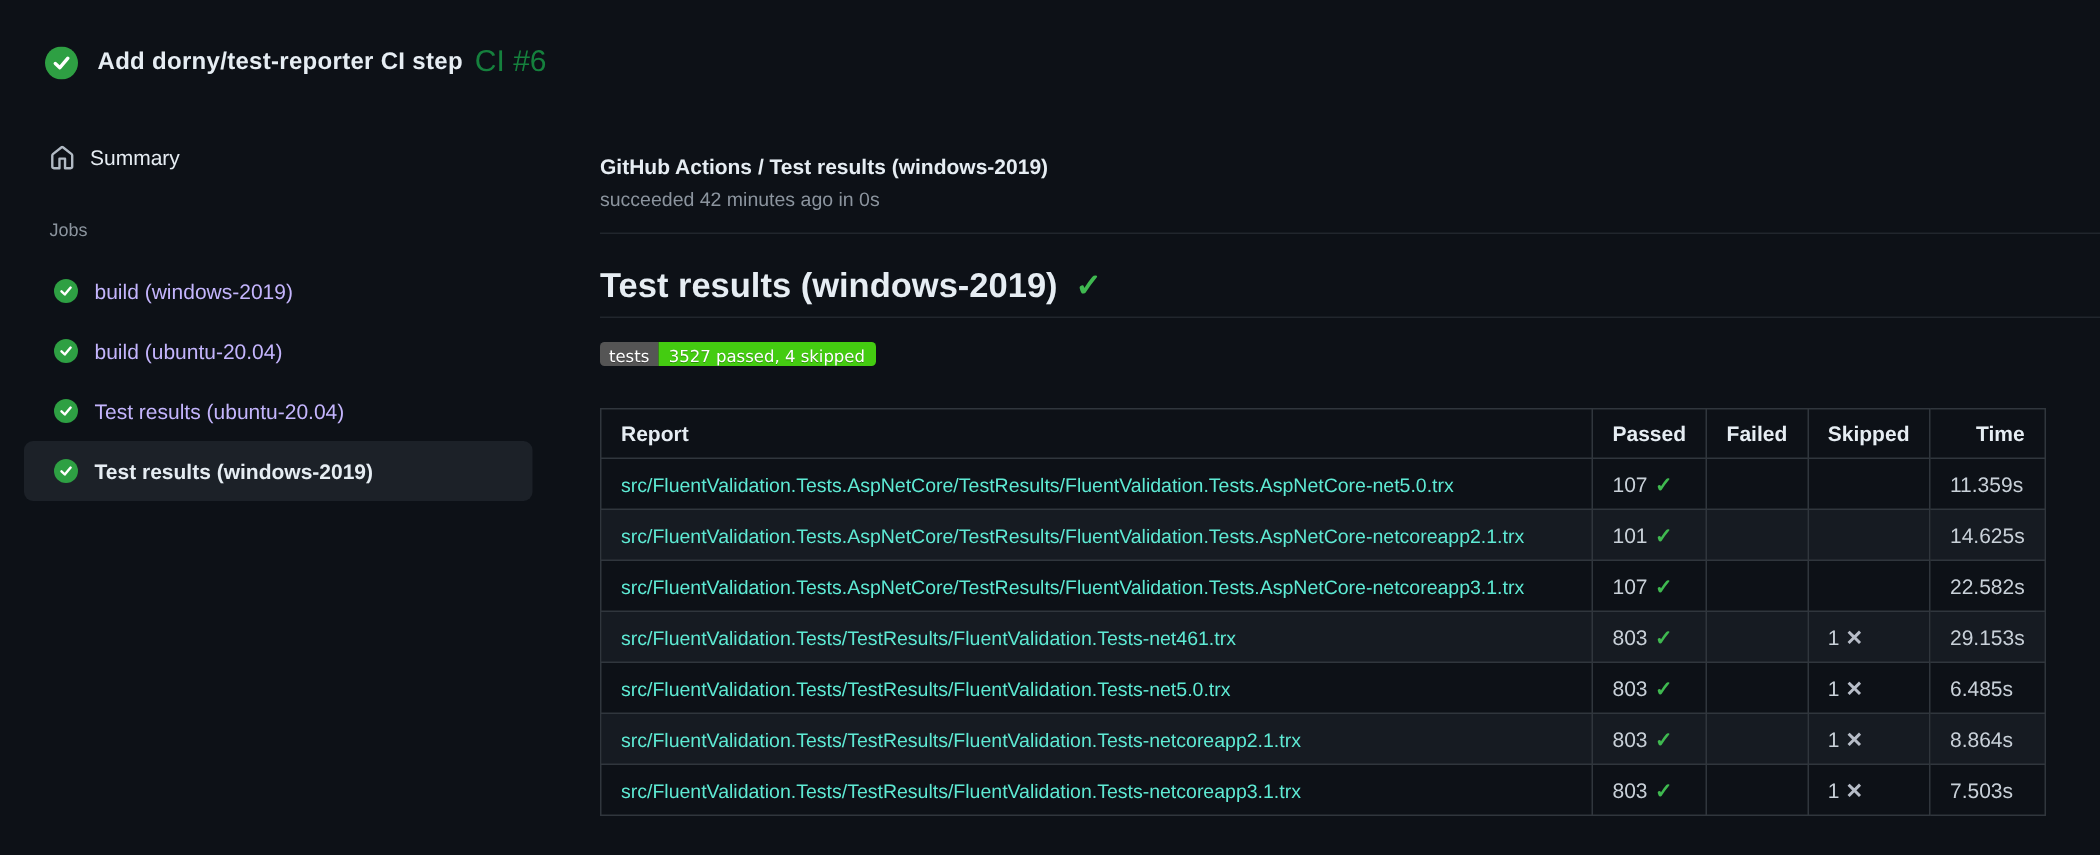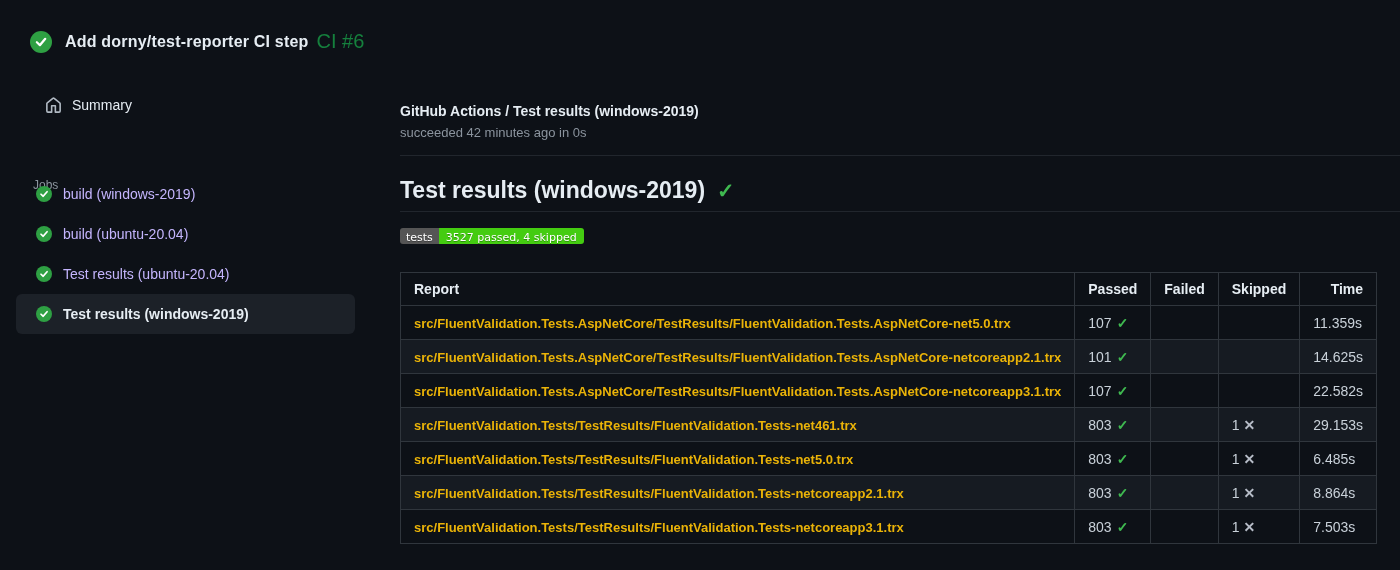--- a/index.html
+++ b/index.html
@@ -16,30 +16,30 @@
   .app-header {
     position:absolute; left:30px; top:30px;
     display:flex; align-items:center;
   }
   .app-header .status-icon { width:22px; height:22px; margin-right:13px; flex:none; }
   .app-title { font-size:16px; font-weight:700; color:#e6edf3; letter-spacing:.2px; }
   .run-number { font-size:20px; font-weight:400; color:#15803d; margin-left:8px; }
 
   
   .summary-item {
-    position:absolute; left:28px; top:88px; width:339px; height:34px;
+    position:absolute; left:16px; top:88px; width:339px; height:34px;
     display:flex; align-items:center; padding-left:17px; gap:10px;
     border-radius:6px; cursor:pointer;
   }
   .summary-item .home-svg { width:17px; height:17px; color:#b1bac4; }
   .summary-label { font-size:14px; color:#e6edf3; }
 
   .jobs-label {
     position:absolute; left:33px; top:146px;
-    font-size:12px; color:#8b949e;margin-top:32px;
+    font-size:12px; color:#8b949e;
   }
 
   .jobs-list { position:absolute; left:16px; top:174px; width:339px; }
   .job-item {
     height:40px; display:flex; align-items:center;
     padding-left:20px; gap:11px; border-radius:6px;
     font-size:14px; color:#c4b5fd; cursor:pointer;
   }
   .job-item.selected { background:#1c2128; color:#e6edf3; font-weight:700; }
   .job-item .status-icon { width:16px; height:16px; flex:none; }
@@ -88,21 +88,21 @@
   .results-table th { height:33px; font-weight:700; color:#e6edf3; text-align:right; }
   .results-table th.col-report { text-align:left; }
   .results-table td { height:34px; background:#0d1117; }
   .results-table tbody tr:nth-child(even) td { background:#161b22; }
   .col-report  { width:661px; }
   .col-passed  { width:72px; }
   .col-failed  { width:64px; }
   .col-skipped { width:80px; }
   .col-time    { width:76px; }
   td.num { text-align:left; color:#c9d1d9; }
-  .report-link { color:#eab308; font-size:13px; text-decoration:none; cursor:pointer;font-weight:bold; }
+  .report-link { color:#5eead4; font-size:13px; text-decoration:none; cursor:pointer; }
   .pass-check { color:#3fb950; font-weight:700; margin-left:5px; font-size:14px; }
   .skip-cross { color:#b7bdc8; font-weight:700; margin-left:4px; font-size:14px; }
 </style>
 </head>
 <body>
 
 <div class="app-header">
   <span class="status-icon">
     <svg viewBox="0 0 16 16" width="22" height="22">
       <circle cx="8" cy="8" r="8" fill="#2ea043"></circle>

